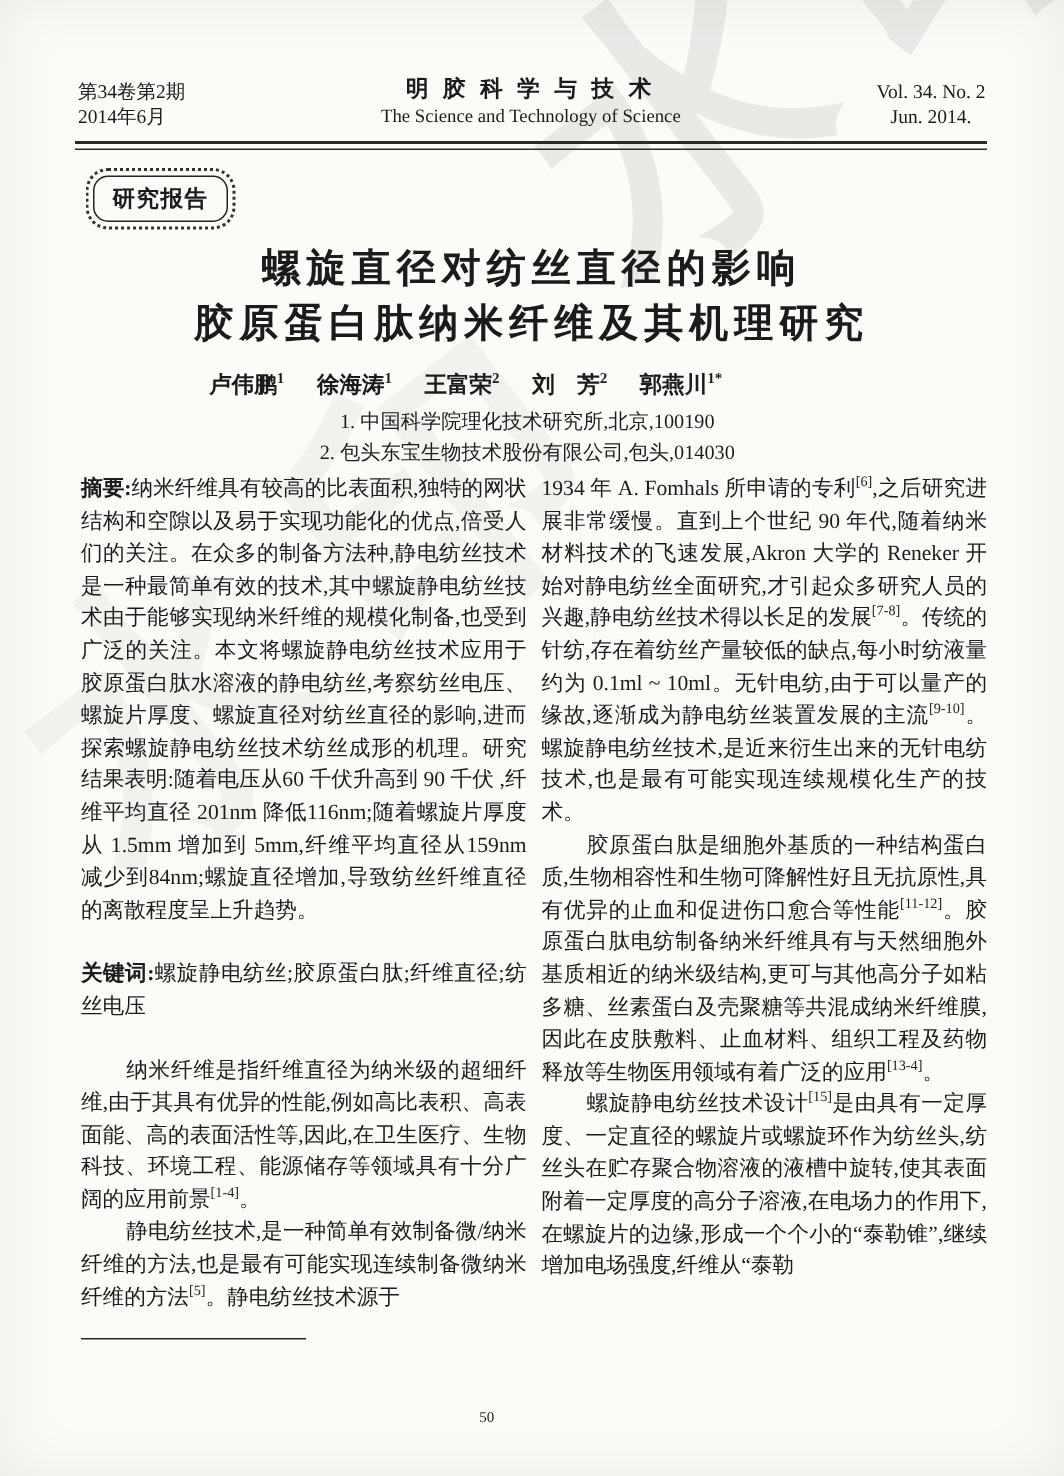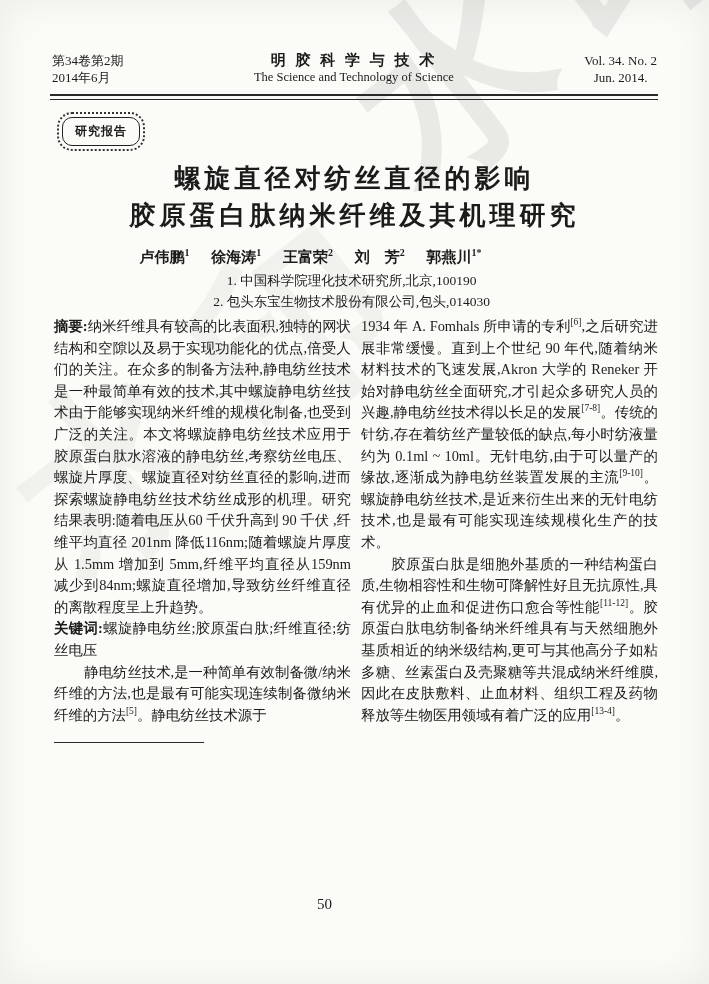--- a/index.html
+++ b/index.html
@@ -36,21 +36,21 @@
   .ph-right{text-align:center;}
   .journal-cn{font-weight:bold;font-size:15px;letter-spacing:3px;}
   .journal-en{font-size:12.5px;}
   .double-rule{
     top:94px;left:50px;width:608px;height:3px;
     border-top:2.5px solid #2a2a2a;border-bottom:1.5px solid #2a2a2a;
   }
   
   .stamp{
     top:117px;left:62px;
-    font-weight:bold;font-size:12px;letter-spacing:1px;
+    font-weight:bold;font-size:15px;letter-spacing:1px;
     padding:5px 12px;
     border:1.8px solid #222;border-radius:10px;
     outline:2px dotted #333;outline-offset:3px;
     background:transparent;
   }
   
   .title{
     top:160px;left:0;width:709px;text-align:center;
     font-weight:bold;font-size:26px;line-height:37px;letter-spacing:4px;
   }
@@ -71,31 +71,31 @@
   }
   .col{width:297px;}
   .para{
     margin:0;
     font-size:14.4px;line-height:21.6px;
     text-align:justify;
     word-break:break-all;
   }
   .para sup{font-size:9.5px;line-height:0;}
   .indent{text-indent:2.1em;}
-  .gap{}
+  .gap{margin-top:21px;}
   .lead{font-weight:bold;}
   
   .footnote{margin-top:16px;}
   .footnote-rule{width:150px;border-top:1.6px solid #2a2a2a;height:0;}
   .footnote-text{margin-top:8px;padding-left:24px;font-size:12.5px;}
   .footnote-text .marker{margin-right:10px;}
   
   .page-number{
-    top:896px;left:0;width:649px;text-align:center;
-    font-size:15px;
+    top:940px;left:0;width:649px;text-align:center;
+    font-size:10px;
   }
 </style>
 </head>
 <body>
 
 <div class="watermark wm1">水印</div>
 <div class="watermark wm2">水印</div>
 
 <div class="layer page-header">
   <div class="ph-left">
@@ -130,24 +130,26 @@
 
 <div class="layer affiliations">
   <div>1. 中国科学院理化技术研究所,北京,100190</div>
   <div>2. 包头东宝生物技术股份有限公司,包头,014030</div>
 </div>
 
 <div class="layer columns">
   <div class="col" id="col-left">
       <p class="para plain"><span class="lead">摘要:</span>纳米纤维具有较高的比表面积,独特的网状结构和空隙以及易于实现功能化的优点,倍受人们的关注。在众多的制备方法种,静电纺丝技术是一种最简单有效的技术,其中螺旋静电纺丝技术由于能够实现纳米纤维的规模化制备,也受到广泛的关注。本文将螺旋静电纺丝技术应用于胶原蛋白肽水溶液的静电纺丝,考察纺丝电压、螺旋片厚度、螺旋直径对纺丝直径的影响,进而探索螺旋静电纺丝技术纺丝成形的机理。研究结果表明:随着电压从60 千伏升高到 90 千伏 ,纤维平均直径 201nm 降低116nm;随着螺旋片厚度从 1.5mm 增加到 5mm,纤维平均直径从159nm 减少到84nm;螺旋直径增加,导致纺丝纤维直径的离散程度呈上升趋势。</p>
       <p class="para plain gap"><span class="lead">关键词:</span>螺旋静电纺丝;胶原蛋白肽;纤维直径;纺丝电压</p>
+      <p class="para indent gap">纳米纤维是指纤维直径为纳米级的超细纤维,由于其具有优异的性能,例如高比表积、高表面能、高的表面活性等,因此,在卫生医疗、生物科技、环境工程、能源储存等领域具有十分广阔的应用前景<sup>[1-4]</sup>。</p>
       <p class="para indent">静电纺丝技术,是一种简单有效制备微/纳米纤维的方法,也是最有可能实现连续制备微纳米纤维的方法<sup>[5]</sup>。静电纺丝技术源于</p>
       <div class="footnote">
         <div class="footnote-rule"></div>
       </div>
     </div>
   <div class="col" id="col-right">
       <p class="para plain">1934 年 A. Fomhals 所申请的专利<sup>[6]</sup>,之后研究进展非常缓慢。直到上个世纪 90 年代,随着纳米材料技术的飞速发展,Akron 大学的 Reneker 开始对静电纺丝全面研究,才引起众多研究人员的兴趣,静电纺丝技术得以长足的发展<sup>[7-8]</sup>。传统的针纺,存在着纺丝产量较低的缺点,每小时纺液量约为 0.1ml ~ 10ml。无针电纺,由于可以量产的缘故,逐渐成为静电纺丝装置发展的主流<sup>[9-10]</sup>。螺旋静电纺丝技术,是近来衍生出来的无针电纺技术,也是最有可能实现连续规模化生产的技术。</p>
       <p class="para indent">胶原蛋白肽是细胞外基质的一种结构蛋白质,生物相容性和生物可降解性好且无抗原性,具有优异的止血和促进伤口愈合等性能<sup>[11-12]</sup>。胶原蛋白肽电纺制备纳米纤维具有与天然细胞外基质相近的纳米级结构,更可与其他高分子如粘多糖、丝素蛋白及壳聚糖等共混成纳米纤维膜,因此在皮肤敷料、止血材料、组织工程及药物释放等生物医用领域有着广泛的应用<sup>[13-4]</sup>。</p>
+      <p class="para indent">螺旋静电纺丝技术设计<sup>[15]</sup>是由具有一定厚度、一定直径的螺旋片或螺旋环作为纺丝头,纺丝头在贮存聚合物溶液的液槽中旋转,使其表面附着一定厚度的高分子溶液,在电场力的作用下,在螺旋片的边缘,形成一个个小的“泰勒锥”,继续增加电场强度,纤维从“泰勒</p>
     </div>
 </div>
 
 <div class="layer page-number">50</div>
 
 </body></html>

